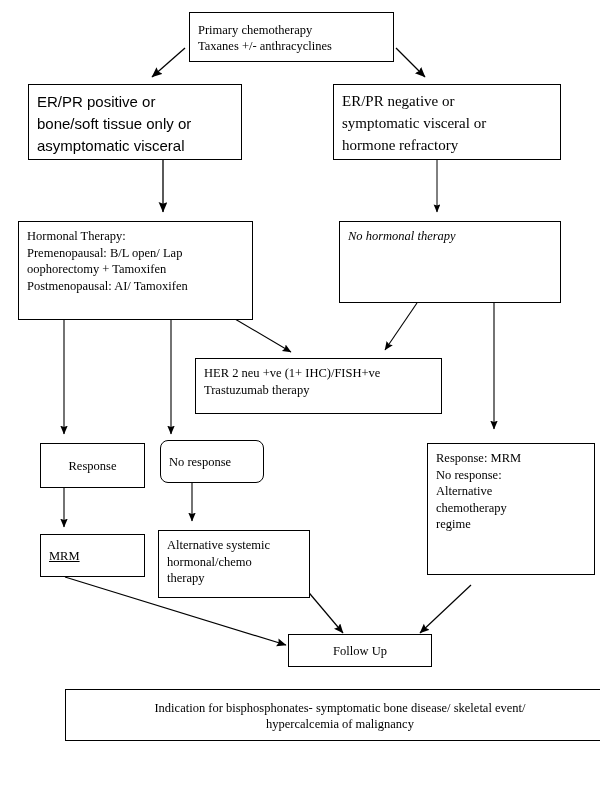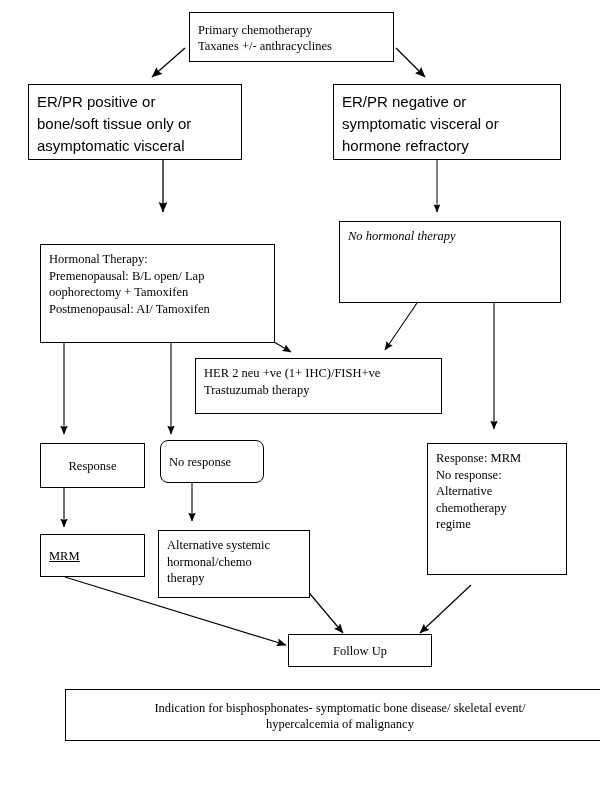--- a/index.html
+++ b/index.html
@@ -95,39 +95,39 @@
     <line x1="471" y1="585" x2="420" y2="633" stroke="#000000" stroke-width="1.2" marker-end="url(#ahs)"></line>
   </svg>
 
   <div class="node vcenter" style="left:189px; top:12px; width:205px; height:50px;">Primary chemotherapy
 Taxanes +/- anthracyclines</div>
 
   <div class="node sans" style="left:28px; top:84px; width:214px; height:76px;">ER/PR positive or
 bone/soft tissue only or
 asymptomatic visceral</div>
 
-  <div class="node sans" style="left:333px; top:84px; width:228px; height:76px;">ER/PR negative or
+  <div class="node sans" style="left:333px; top:84px; width:228px; height:76px;font-family:Liberation Serif, serif;">ER/PR negative or
 symptomatic visceral or
 hormone refractory</div>
 
-  <div class="node" style="left:40px; top:221px; width:235px; height:99px;margin-top:23px;">Hormonal Therapy:
+  <div class="node" style="left:18px; top:221px; width:235px; height:99px;">Hormonal Therapy:
 Premenopausal: B/L open/ Lap
 oophorectomy + Tamoxifen
 Postmenopausal: AI/ Tamoxifen</div>
 
   <div class="node" style="left:339px; top:221px; width:222px; height:82px;font-style:italic;">No hormonal therapy</div>
 
   <div class="node" style="left:195px; top:358px; width:247px; height:56px;">HER 2 neu +ve (1+ IHC)/FISH+ve
 Trastuzumab therapy</div>
 
   <div class="node vcenter" style="left:40px; top:443px; width:105px; height:45px;text-align:center;">Response</div>
 
   <div class="node vcenter" style="left:160px; top:440px; width:104px; height:43px;border-radius:8px;">No response</div>
 
-  <div class="node" style="left:427px; top:443px; width:140px; height:132px;">Response: MRM
+  <div class="node" style="left:427px; top:443px; width:168px; height:132px;">Response: MRM
 No response:
 Alternative
 chemotherapy
 regime</div>
 
   <div class="node vcenter" style="left:40px; top:534px; width:105px; height:43px;text-decoration:underline;">MRM</div>
 
   <div class="node" style="left:158px; top:530px; width:152px; height:68px;">Alternative systemic
 hormonal/chemo
 therapy</div>

